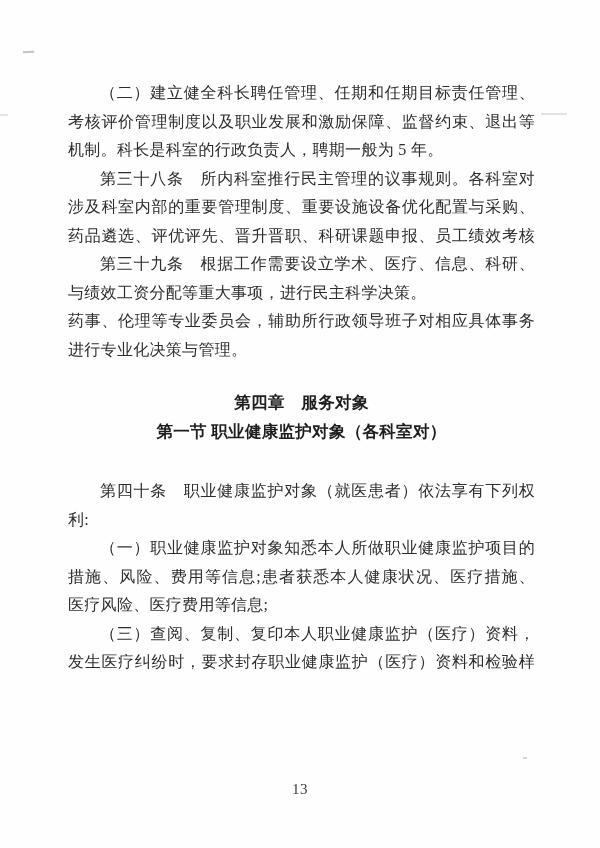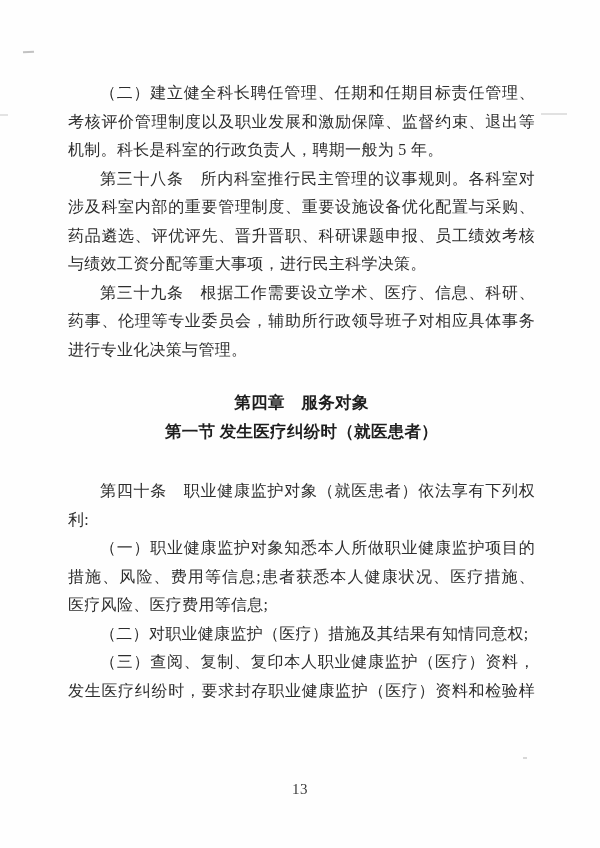--- a/index.html
+++ b/index.html
@@ -62,32 +62,31 @@
   <span class="artifact a3"></span>
   <span class="artifact a4"></span>
 
   <div class="doc">
     <div class="ln i j">（二）建立健全科长聘任管理、任期和任期目标责任管理、</div>
     <div class="ln j">考核评价管理制度以及职业发展和激励保障、监督约束、退出等</div>
     <div class="ln">机制。科长是科室的行政负责人，聘期一般为 5 年。</div>
     <div class="ln i j">第三十八条　所内科室推行民主管理的议事规则。各科室对</div>
     <div class="ln j">涉及科室内部的重要管理制度、重要设施设备优化配置与采购、</div>
     <div class="ln j">药品遴选、评优评先、晋升晋职、科研课题申报、员工绩效考核</div>
+    <div class="ln i j">第三十九条　根据工作需要设立学术、医疗、信息、科研、</div>
     <div class="ln">与绩效工资分配等重大事项，进行民主科学决策。</div>
-    <div class="ln i j">第三十九条　根据工作需要设立学术、医疗、信息、科研、</div>
     <div class="ln j">药事、伦理等专业委员会，辅助所行政领导班子对相应具体事务</div>
     <div class="ln">进行专业化决策与管理。</div>
 
     <div class="ln h gap-chapter">第四章　服务对象</div>
-    <div class="ln h">第一节 发生医疗纠纷时（就医患者）</div>
+    <div class="ln h">第一节 职业健康监护对象（各科室对）</div>
 
     <div class="ln i j gap-article">第四十条　职业健康监护对象（就医患者）依法享有下列权</div>
     <div class="ln">利:</div>
     <div class="ln i j">（一）职业健康监护对象知悉本人所做职业健康监护项目的</div>
     <div class="ln j">措施、风险、费用等信息;患者获悉本人健康状况、医疗措施、</div>
     <div class="ln">医疗风险、医疗费用等信息;</div>
-    <div class="ln i">（二）对职业健康监护（医疗）措施及其结果有知情同意权;</div>
     <div class="ln i j">（三）查阅、复制、复印本人职业健康监护（医疗）资料，</div>
     <div class="ln j">发生医疗纠纷时，要求封存职业健康监护（医疗）资料和检验样</div>
   </div>
 
   <div class="page-number">13</div>
 </div>
 
 </body></html>

